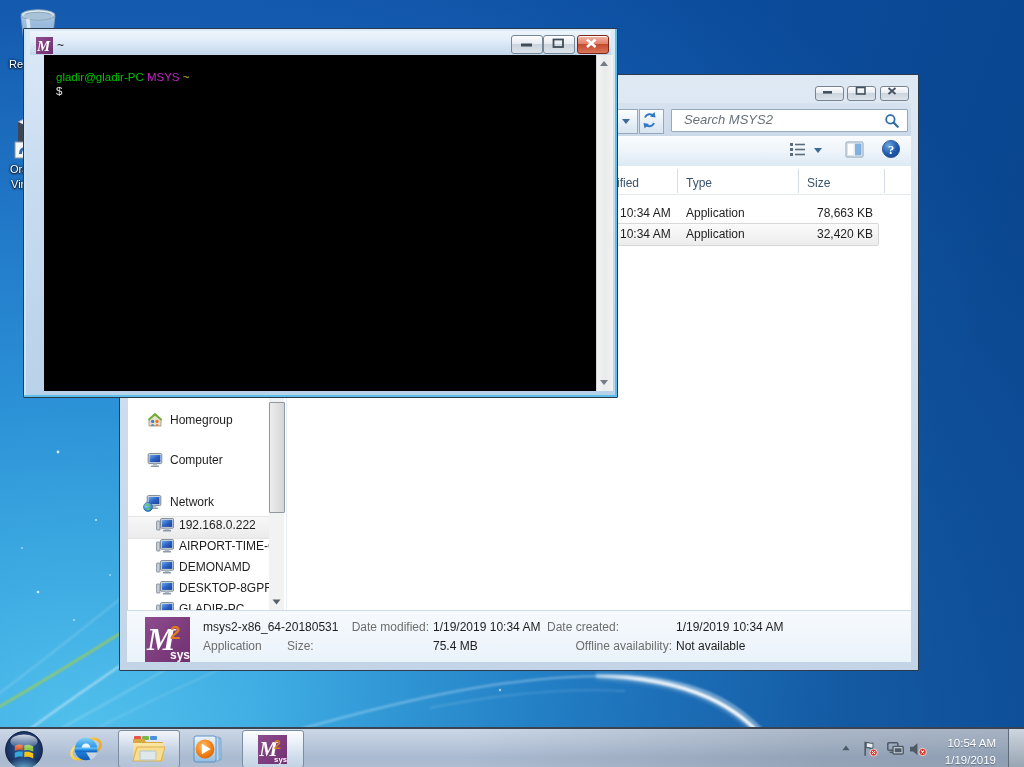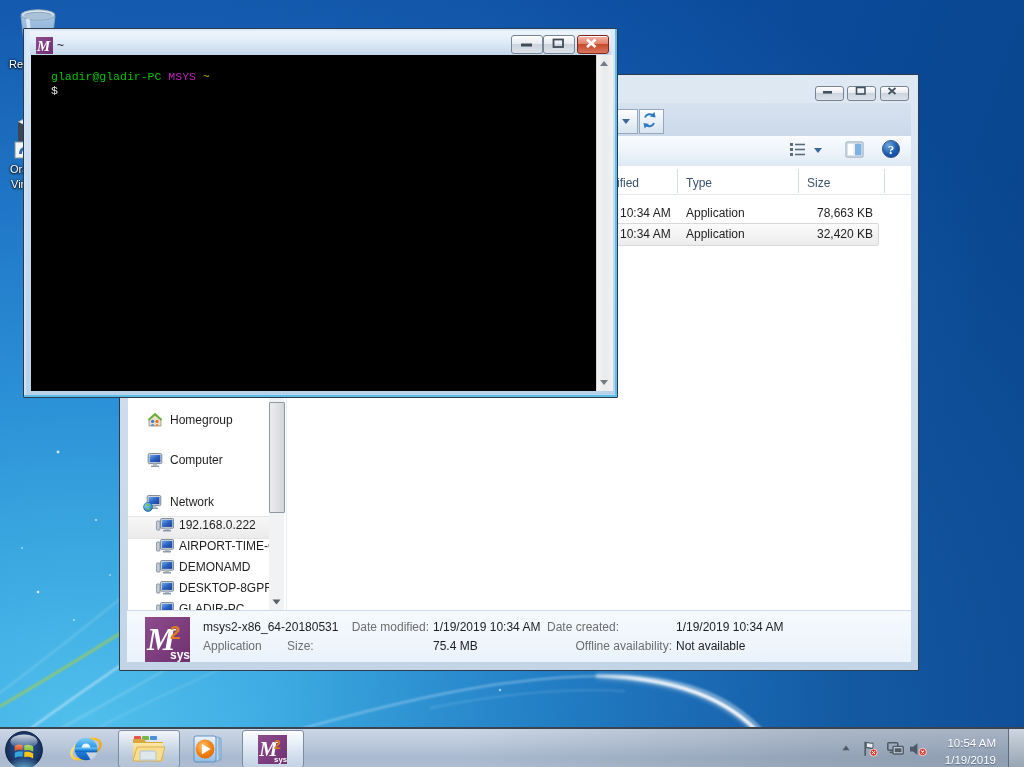--- a/index.html
+++ b/index.html
@@ -19,22 +19,22 @@
  text-shadow:0 1px 1px rgba(40,60,80,0.55)}
 .tray-ico{position:absolute;top:13px}
 
 .win{position:absolute;border:1px solid #2b3b4d;border-radius:1px}
 
 #term{left:23px;top:28px;width:593px;height:368px;
  background:linear-gradient(180deg,#dceaf8 0%,#c8dcf0 40%,#b8d2ea 100%);
  box-shadow:inset -2px -2px 0 #5ec0ea, inset 2px 0 0 #cfe3f4;}
 #term-title{position:absolute;left:6px;top:2px;right:6px;height:24px;
  background:linear-gradient(180deg,#eef5fc 0%,#dfecf8 45%,#c2d6ea 100%);}
-#term-client{position:absolute;left:7px;top:26px;width:565px;height:336px;background:#000;padding-left:20px;box-sizing:border-box;
- font-family:Liberation Mono, monospace;font-size:11.5px;line-height:14.5px}
+#term-client{position:absolute;left:20px;top:26px;width:565px;height:336px;background:#000;padding-left:12px;box-sizing:border-box;
+ font-family:Liberation Sans, sans-serif;font-size:11.5px;line-height:14.5px}
 #term-sb{position:absolute;left:572px;top:26px;width:16px;height:336px;background:linear-gradient(90deg,#f4f4f4,#e9eaeb 50%,#f2f2f2);border-left:1px solid #d7d7d7}
 .cap-btn{position:absolute;height:17px;border:1px solid #768593;border-radius:3px;
  background:linear-gradient(180deg,#fdfdfe 0%,#e8ecf1 45%,#ccd4dd 50%,#dde3ea 100%);
  box-shadow:inset 0 1px 0 rgba(255,255,255,0.9)}
 .cap-btn.red{border-color:#7c2718;
  background:linear-gradient(180deg,#f3b5a6 0%,#e2826c 45%,#c54b30 50%,#d8765c 100%)}
 
 #exp{left:119px;top:74px;width:798px;height:595px;
  background:linear-gradient(180deg,#dfe9f4 0%,#cfdeed 50%,#c2d4e6 100%);}
 #exp-addr{position:absolute;left:7px;top:28px;right:7px;height:33px;
@@ -192,20 +192,27 @@
  <div class="abs" style="left:486px;top:34px;width:31px;height:23px;background:linear-gradient(180deg,#fdfeff,#e9f0f7 50%,#d8e4ef);border:1px solid #96a8bd;border-left:none"></div>
  <div class="abs" style="left:519px;top:34px;width:23px;height:23px;background:linear-gradient(180deg,#fdfeff,#e9f0f7 50%,#d8e4ef);border:1px solid #96a8bd"></div>
  <svg class="abs" width="60" height="23" viewBox="0 0 60 23" style="left:488px;top:34px">
   <path d="M 14 10 L 22 10 L 18 15 Z" fill="#3c6a96"></path>
   <path d="M 37 8.5 a 5 5 0 0 1 8.5 -1.5" fill="none" stroke="#2f77c0" stroke-width="2"></path>
   <path d="M 46.5 3 l 1 5.5 l -5.5 -1 Z" fill="#2f77c0"></path>
   <path d="M 46 14 a 5 5 0 0 1 -8.5 1.5" fill="none" stroke="#2f77c0" stroke-width="2"></path>
   <path d="M 36.5 19.5 l -1 -5.5 l 5.5 1 Z" fill="#2f77c0"></path>
  </svg>
 
+ <div class="abs" style="left:551px;top:34px;width:235px;height:21px;background:#fff;border:1px solid #96a8bd;border-radius:1px">
+  <div class="abs" style="left:12px;top:2px;font-size:13px;font-style:italic;color:#68707a">Search MSYS2</div>
+  <svg class="abs" width="16" height="16" viewBox="0 0 16 16" style="right:7px;top:3px">
+   <circle cx="6.4" cy="6.4" r="4.2" fill="none" stroke="#2e6da8" stroke-width="1.8"></circle>
+   <path d="M 9.6 9.6 L 13.8 13.8" stroke="#2e6da8" stroke-width="2.2" stroke-linecap="round"></path>
+  </svg>
+ </div>
 
  <div id="exp-tools"></div>
  <svg class="abs" width="120" height="20" viewBox="0 0 120 20" style="left:668px;top:65px">
   <g fill="#5a6b7c">
    <rect x="2" y="3" width="3" height="3"></rect>
           <rect x="2" y="8" width="3" height="3"></rect>
           <rect x="2" y="13" width="3" height="3"></rect>
   </g>
   <g stroke="#5a6b7c" stroke-width="1.6">
    <line x1="7" y1="4.5" x2="17" y2="4.5"></line>

